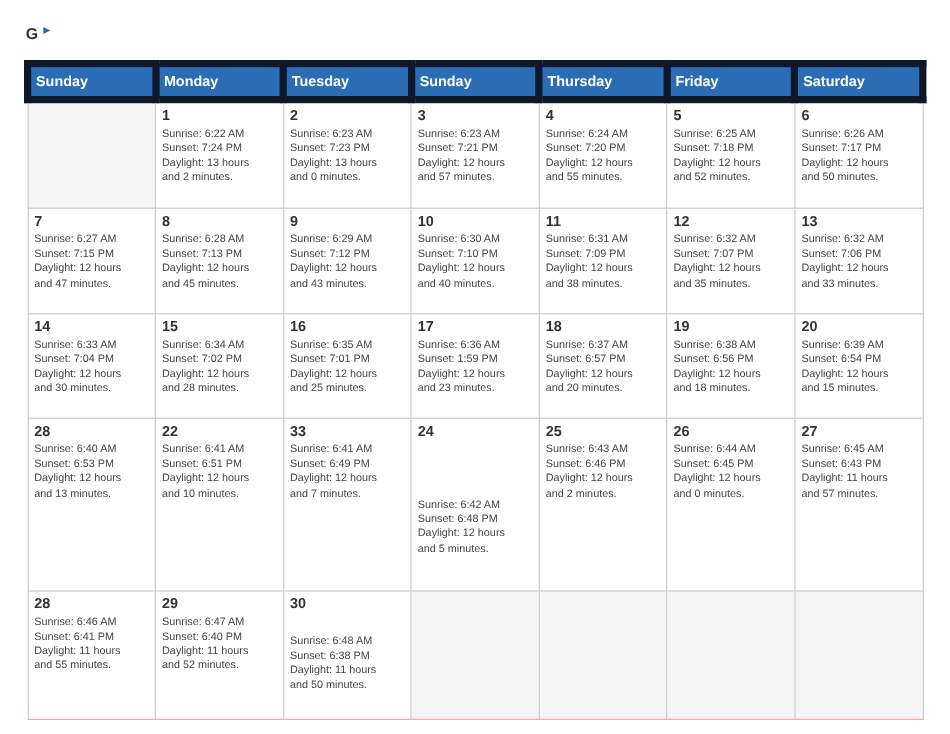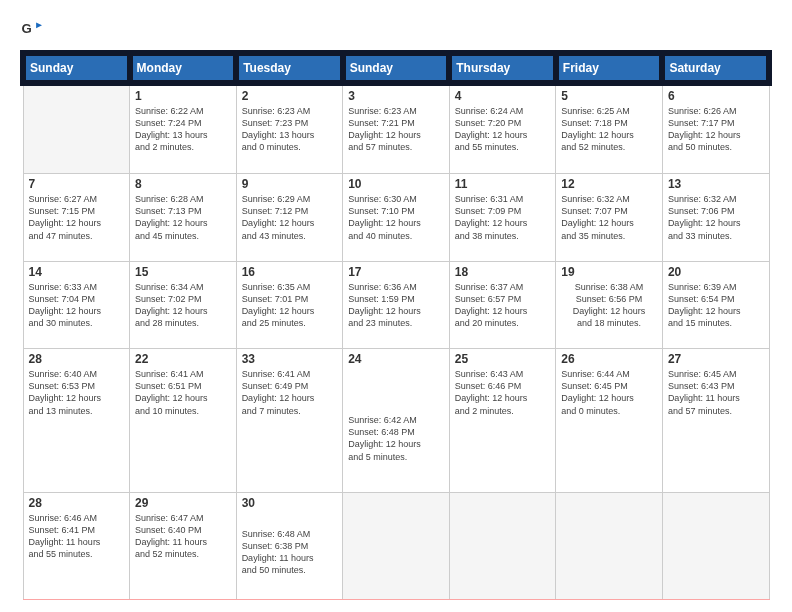--- a/index.html
+++ b/index.html
@@ -262,21 +262,21 @@
           </td>
           <td>
             <span class="day-number">18</span>
             <div class="day-info" style="white-space: pre-line;">Sunrise: 6:37 AM
 Sunset: 6:57 PM
 Daylight: 12 hours
 and 20 minutes.</div>
           </td>
           <td>
             <span class="day-number">19</span>
-            <div class="day-info" style="white-space: pre-line; text-align: center;">Sunrise: 6:38 AM
+            <div class="day-info" style="white-space: pre-line;">Sunrise: 6:38 AM
 Sunset: 6:56 PM
 Daylight: 12 hours
 and 18 minutes.</div>
           </td>
           <td>
             <span class="day-number">20</span>
             <div class="day-info" style="white-space: pre-line;">Sunrise: 6:39 AM
 Sunset: 6:54 PM
 Daylight: 12 hours
 and 15 minutes.</div>

